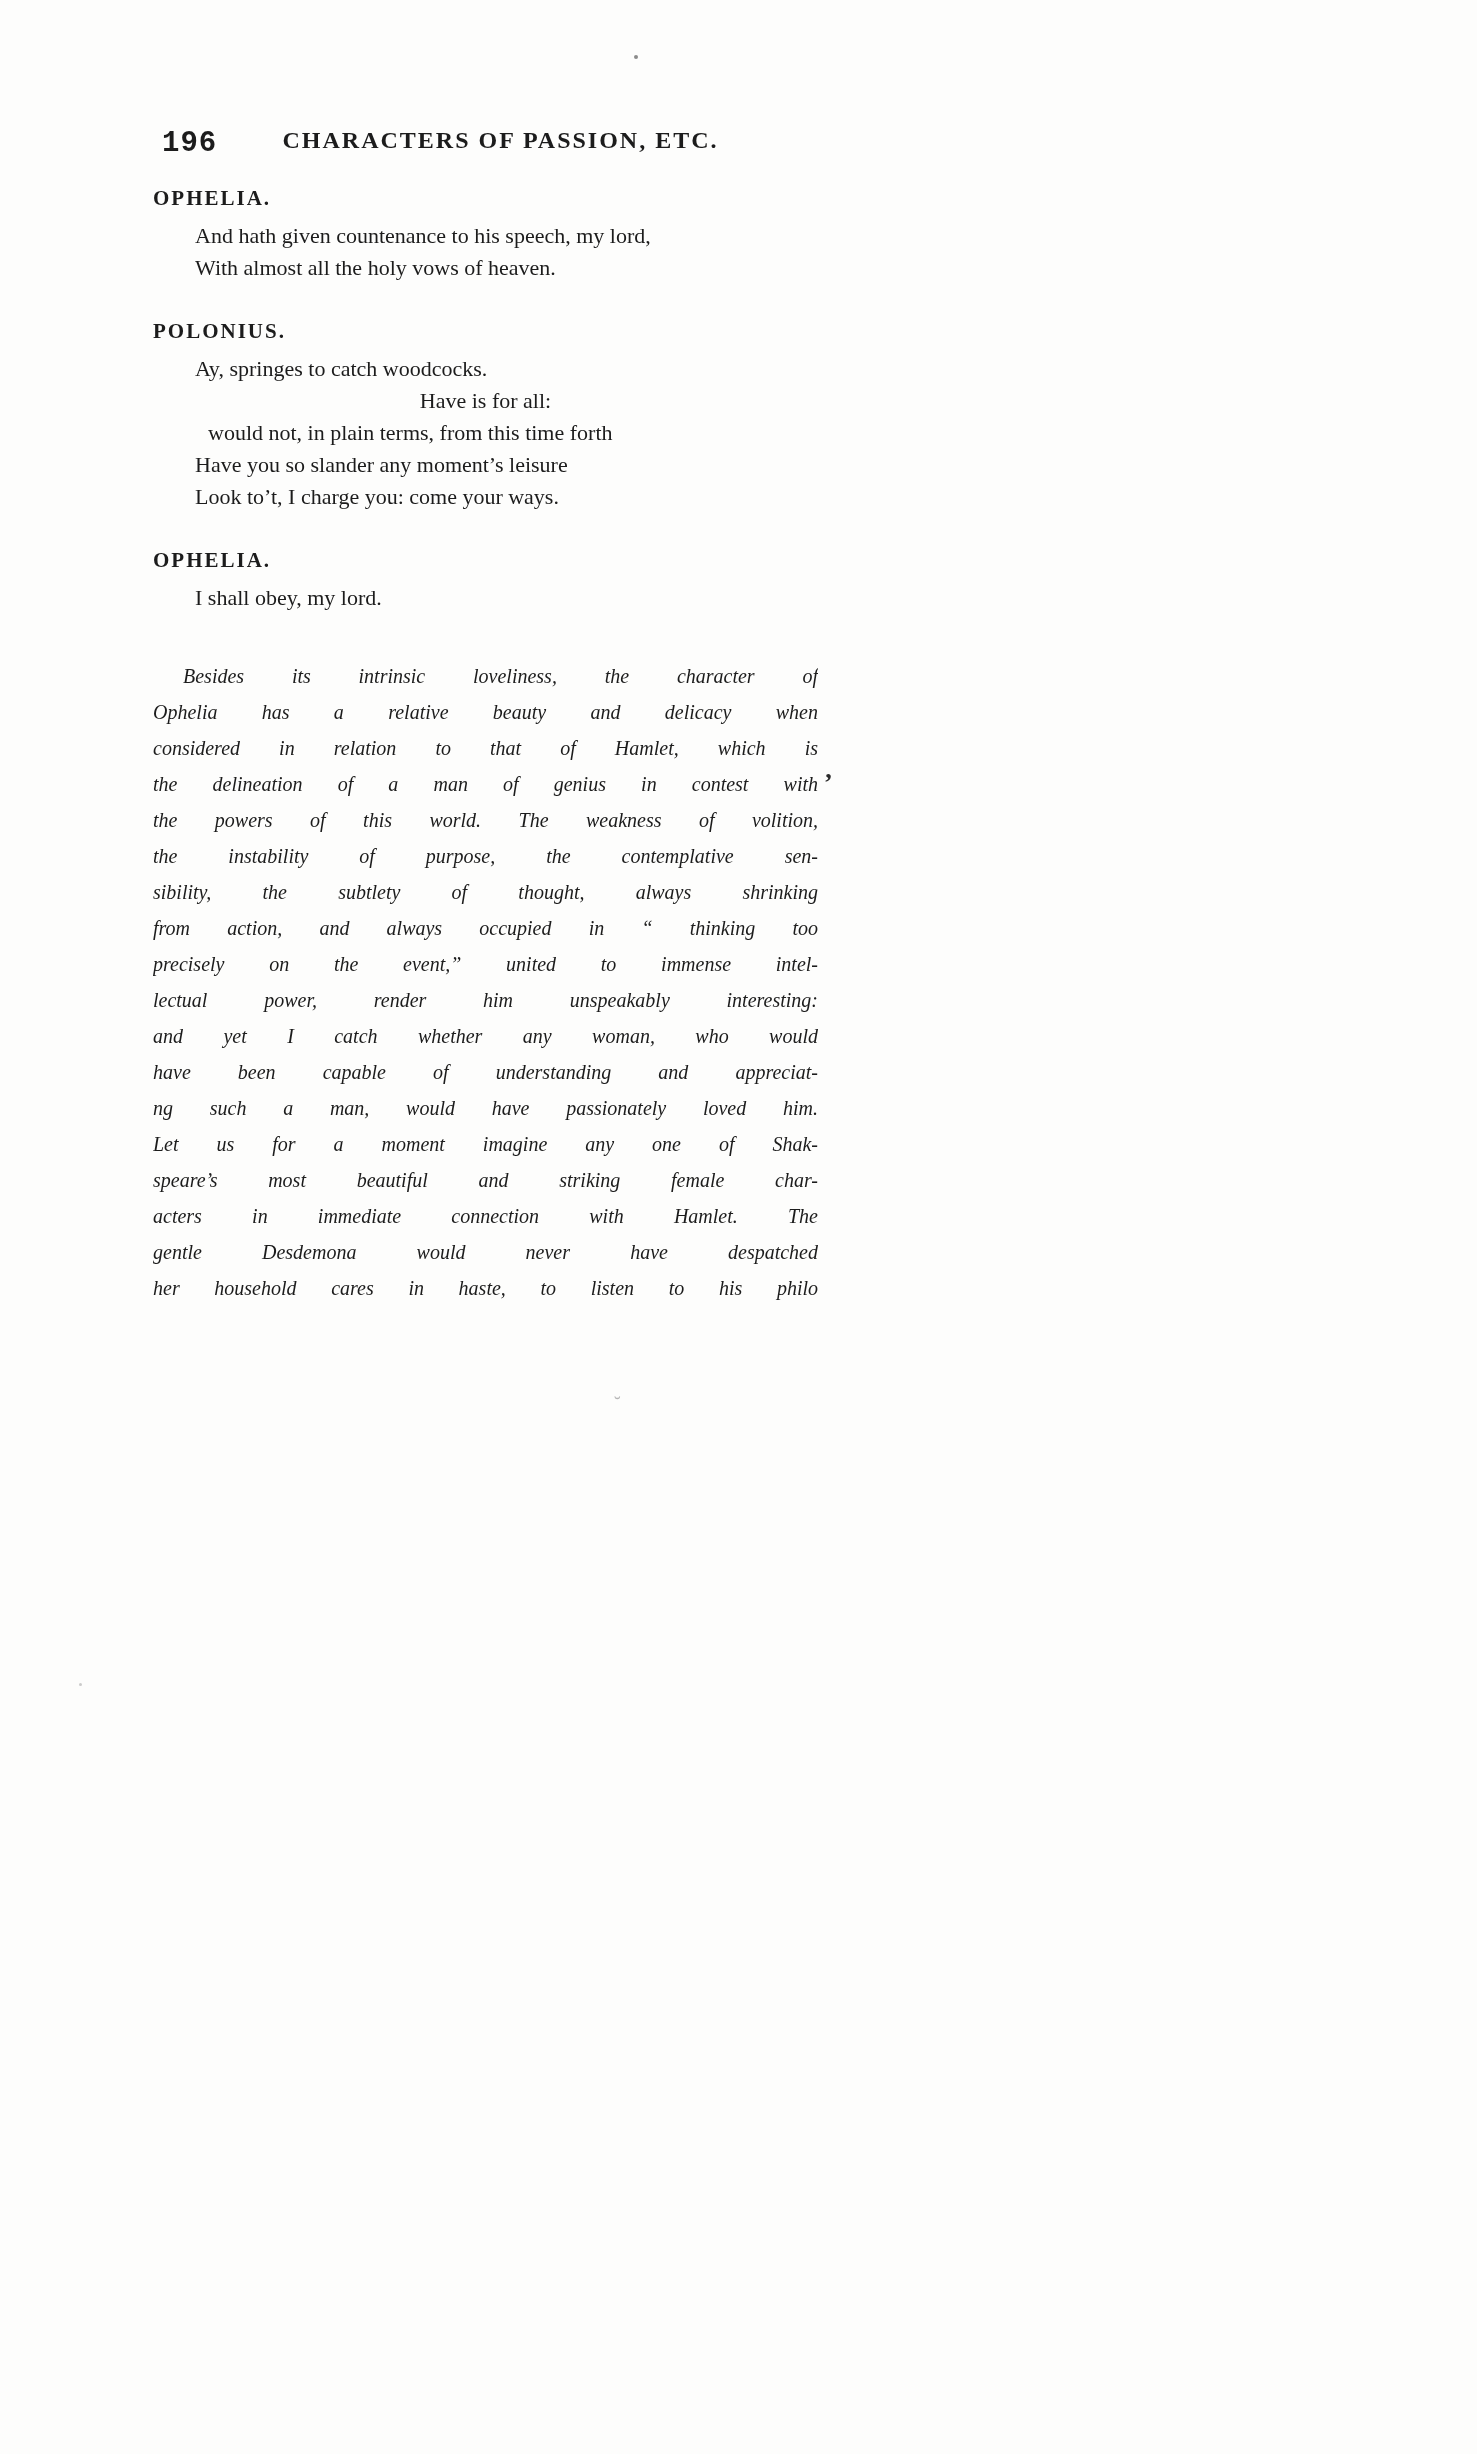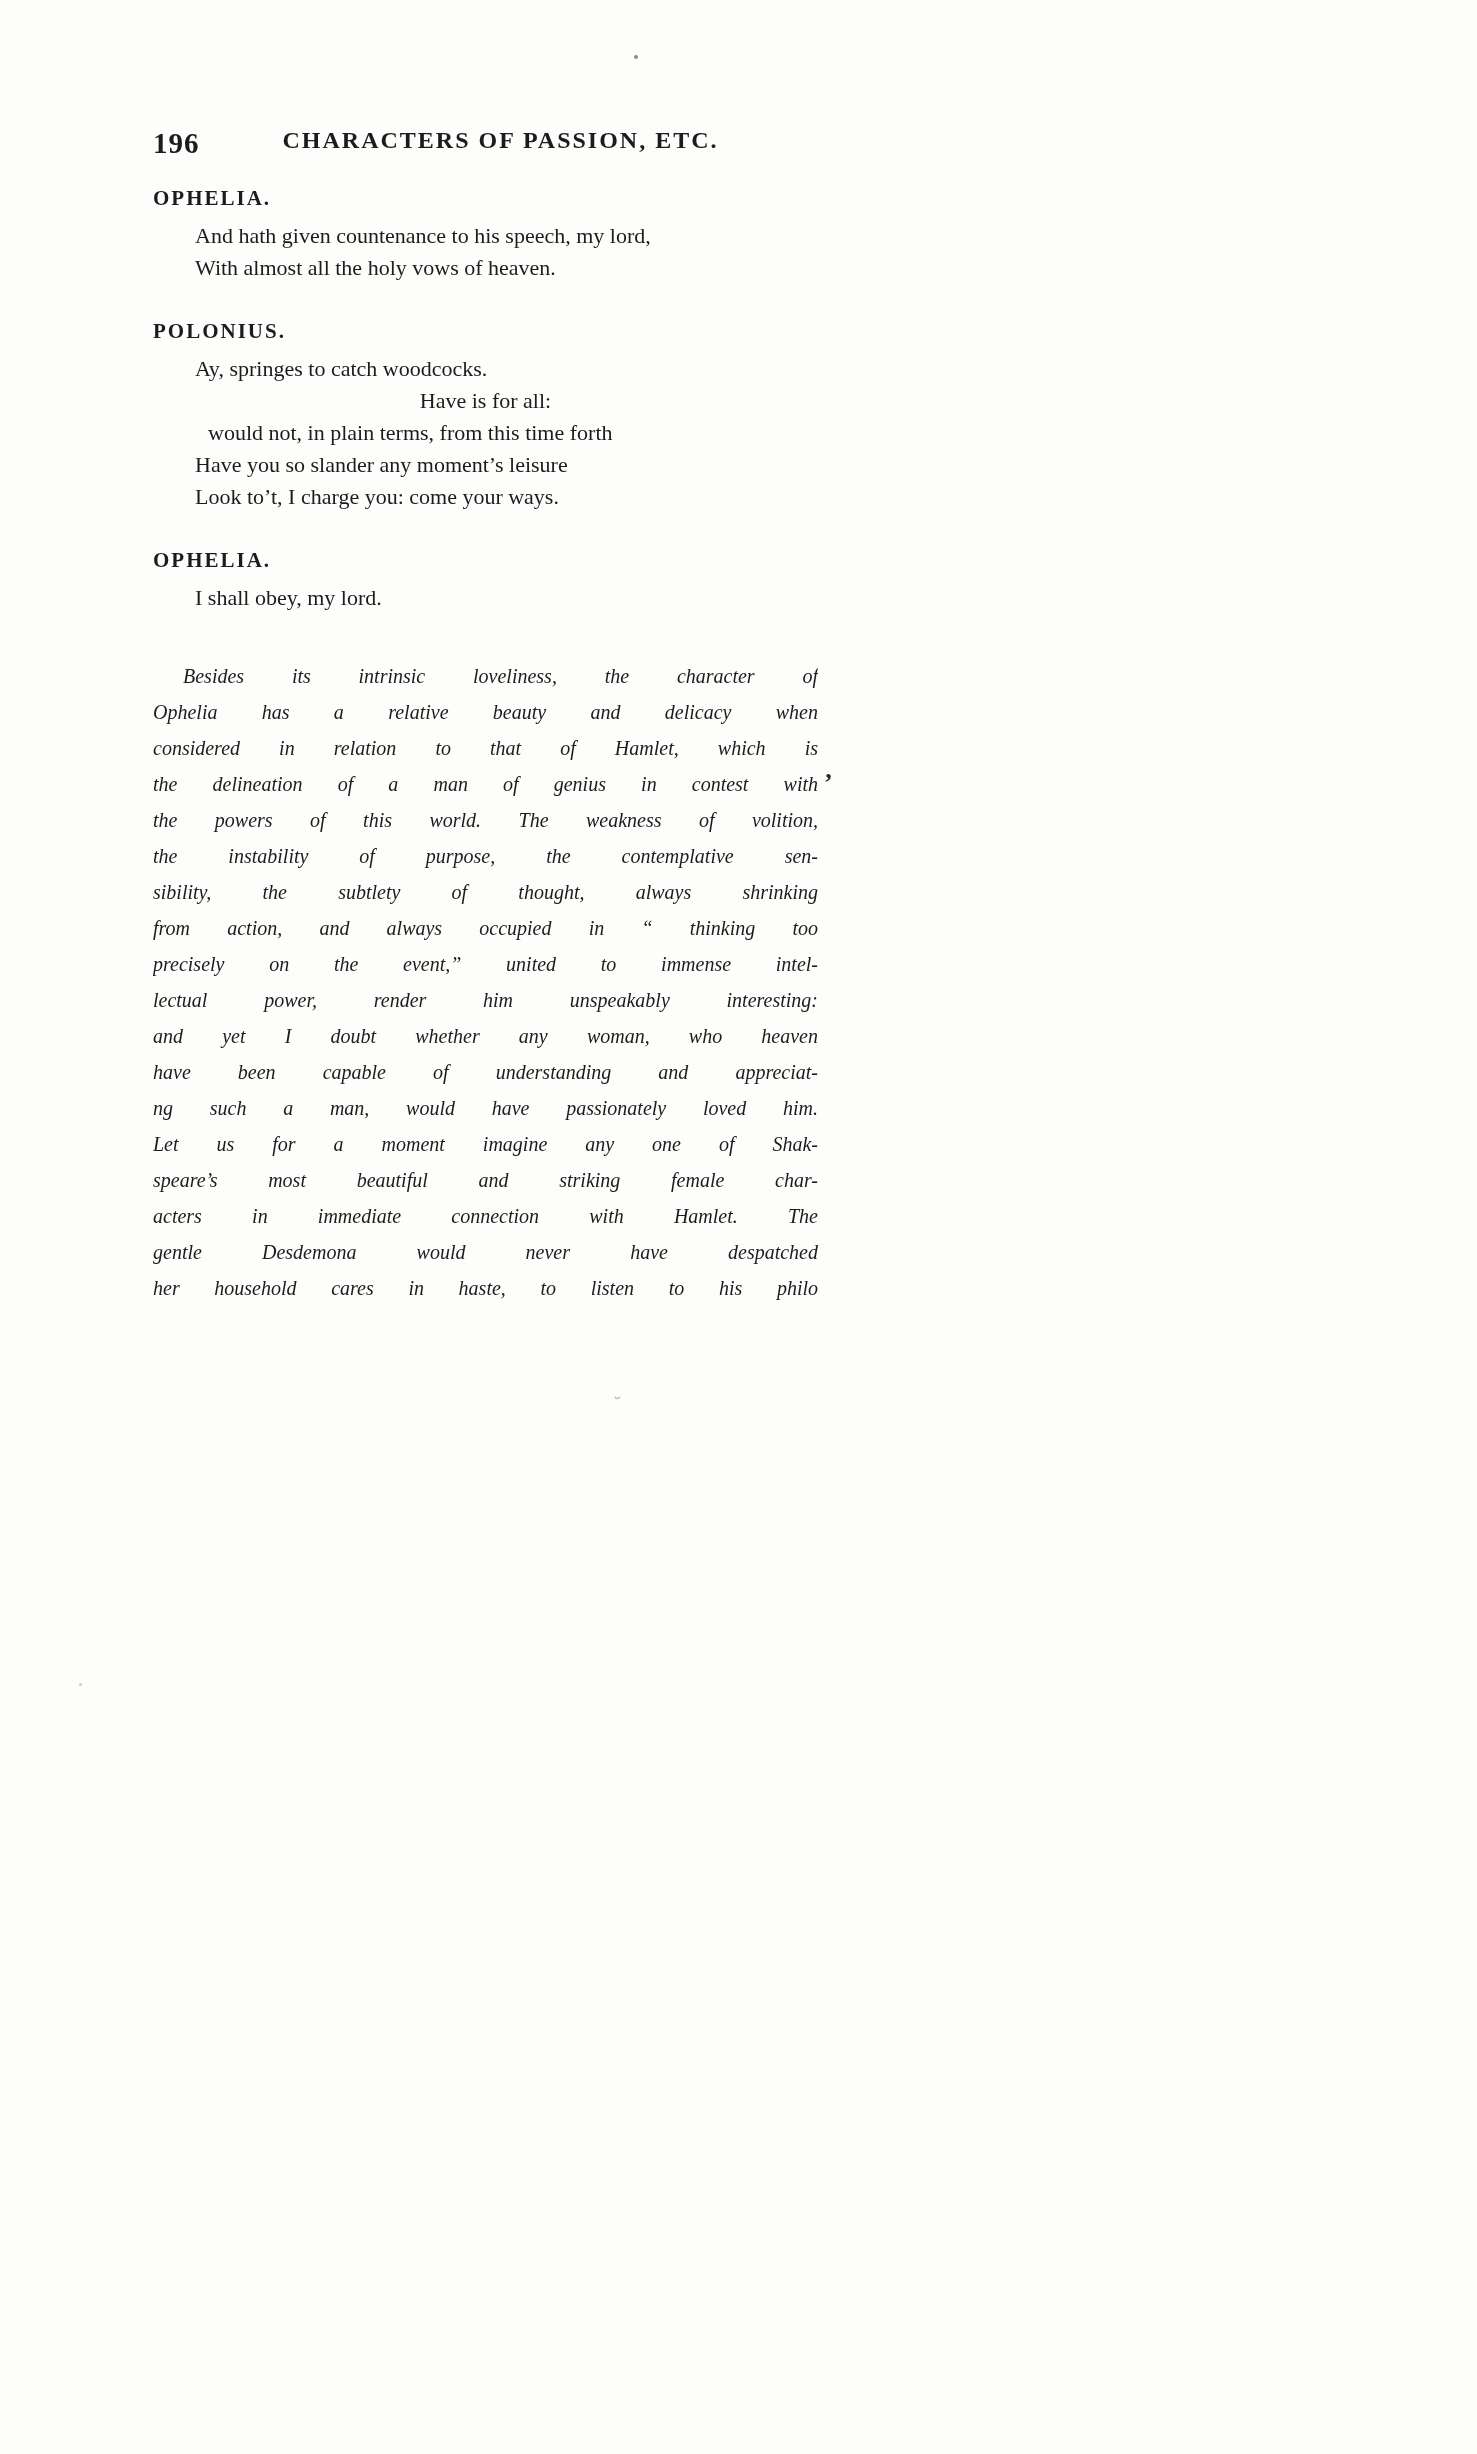--- a/index.html
+++ b/index.html
@@ -28,24 +28,25 @@
     width: 665px;
   }
   .page-header {
     position: relative;
     height: 32px;
     margin-bottom: 26px;
     font-weight: bold;
   }
   .page-number {
     position: absolute;
-    left: 0;
+    left: 9px;
     top: 0;
     font-size: 29px;
     letter-spacing: 1px;
+    font-family: Liberation Mono, monospace;
   }
   .running-title {
     display: block;
     text-align: center;
     font-size: 24px;
     letter-spacing: 2px;
     padding-left: 30px;
   }
   .speech-block {
     margin-bottom: 34px;
@@ -149,21 +150,21 @@
         <div class="prose-line first">Besides its intrinsic loveliness, the character of</div>
         <div class="prose-line">Ophelia has a relative beauty and delicacy when</div>
         <div class="prose-line">considered in relation to that of Hamlet, which is</div>
         <div class="prose-line">the delineation of a man of genius in contest with</div>
         <div class="prose-line">the powers of this world. The weakness of volition,</div>
         <div class="prose-line">the instability of purpose, the contemplative sen-</div>
         <div class="prose-line">sibility, the subtlety of thought, always shrinking</div>
         <div class="prose-line">from action, and always occupied in “ thinking too</div>
         <div class="prose-line">precisely on the event,” united to immense intel-</div>
         <div class="prose-line">lectual power, render him unspeakably interesting:</div>
-        <div class="prose-line">and yet I doubt whether any woman, who heaven</div>
+        <div class="prose-line">and yet I catch whether any woman, who would</div>
         <div class="prose-line">have been capable of understanding and appreciat-</div>
         <div class="prose-line">ng such a man, would have passionately loved him.</div>
         <div class="prose-line">Let us for a moment imagine any one of Shak-</div>
         <div class="prose-line">speare’s most beautiful and striking female char-</div>
         <div class="prose-line">acters in immediate connection with Hamlet. The</div>
         <div class="prose-line">gentle Desdemona would never have despatched</div>
         <div class="prose-line">her household cares in haste, to listen to his philo</div>
       </section>
 
   </div>

